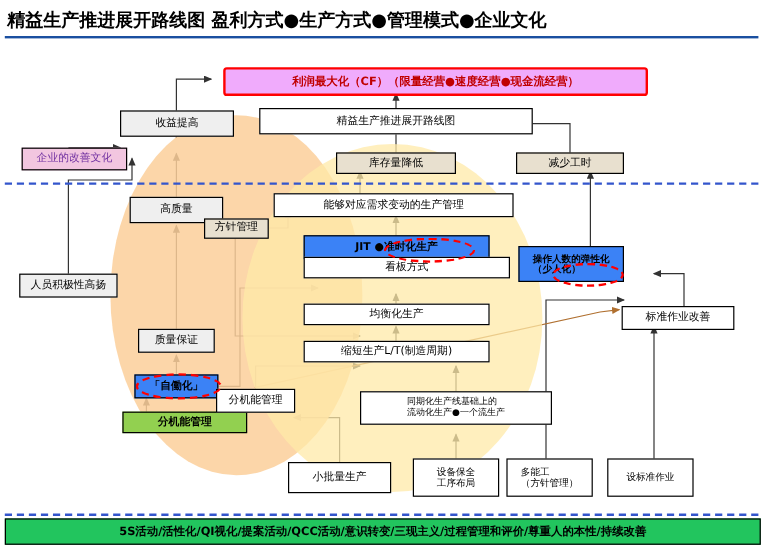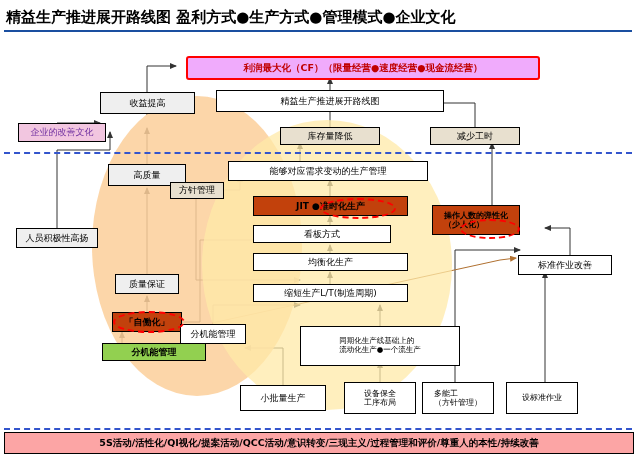--- a/index.html
+++ b/index.html
@@ -26,38 +26,38 @@
   .title{
     position:absolute;
     left:6px;top:6px;width:600px;height:22px;
     font-size:15px;font-weight:bold;color:#000;
     display:flex;align-items:center;
     z-index:8;
   }
   .titleline{position:absolute;left:4px;top:30px;width:628px;height:2px;background:#1a4fa0;z-index:7;}
   .bottombar{
     position:absolute;left:4px;top:432px;width:628px;height:20px;
-    background:#fca5a5;border:1px solid #000;
+    background:#22c55e;border:1px solid #000;
     display:flex;align-items:center;justify-content:center;
     font-size:9.5px;font-weight:bold;color:#000;z-index:9;
   }
   .redband{
     position:absolute;left:150px;top:56px;width:350px;height:20px;
     background:#f0abfc;border:2px solid #ff0000;border-radius:3px;
     display:flex;align-items:center;justify-content:center;
     font-size:9.5px;color:#c00000;font-weight:bold;z-index:9;margin-left:36px;
   }
   .dashsep{position:absolute;left:4px;top:152px;width:628px;height:0;border-top:2px dashed #3355cc;z-index:7;}
   .dashsep2{position:absolute;left:4px;top:428px;width:628px;height:0;border-top:2px dashed #3355cc;z-index:7;}
   .ellipse{position:absolute;border-radius:50%;z-index:1;}
   .e-orange{background:#fbcf9a;opacity:.85;}
   .e-yellow{background:#ffe9a8;opacity:.75;}
   .box-gray{background:#efefef;}
   .box-tan{background:#e8e0cf;}
-  .box-cyan{background:#c2410c;color:#000;font-weight:bold;border:1px solid #000;}
+  .box-cyan{background:#3b82f6;color:#000;font-weight:bold;border:1px solid #000;}
   .box-green{background:#92d050;font-weight:bold;}
   .box-pink{background:#f2c6e0;color:#7030a0;}
   .box-white{background:#ffffff;}
   .dashoval{
     position:absolute;border:2px dashed #ff0000;border-radius:50%;
     z-index:6;pointer-events:none;
   }
   .small{font-size:8px;}
   .tiny{font-size:7.5px;}
 </style>
@@ -152,32 +152,32 @@
 
 <div class="node box-gray" style="left:108px;top:164px;width:78px;height:22px;">高质量</div>
 <div class="node box-white" style="left:228px;top:161px;width:200px;height:20px;">能够对应需求变动的生产管理</div>
 <div class="node box-tan" style="left:170px;top:182px;width:54px;height:17px;">方针管理</div>
 
 <div class="node box-cyan" style="left:253px;top:196px;width:155px;height:20px;">JIT ●准时化生产</div>
 <div class="node box-cyan small" style="left:432px;top:205px;width:88px;height:30px;">操作人数的弹性化
 （少人化）</div>
 
 <div class="node box-gray" style="left:16px;top:228px;width:82px;height:20px;">人员积极性高扬</div>
-<div class="node box-white" style="left:253px;top:225px;width:138px;height:18px;">看板方式</div>
+<div class="node box-white" style="left:253px;top:214px;width:172px;height:18px;">看板方式</div>
 <div class="node box-white" style="left:253px;top:253px;width:155px;height:18px;">均衡化生产</div>
 
 <div class="node box-gray" style="left:115px;top:274px;width:64px;height:20px;">质量保证</div>
 <div class="node box-white" style="left:253px;top:284px;width:155px;height:18px;">缩短生产L/T(制造周期)</div>
 <div class="node box-white" style="left:518px;top:255px;width:94px;height:20px;">标准作业改善</div>
 
 <div class="node box-cyan" style="left:112px;top:312px;width:70px;height:20px;">「自働化」</div>
 <div class="node box-green" style="left:70px;top:343px;width:104px;height:18px;margin-left:32px;">分机能管理</div>
 
 <div class="node box-white" style="left:180px;top:324px;width:66px;height:20px;">分机能管理</div>
-<div class="node box-white tiny" style="left:300px;top:326px;width:160px;height:40px;">同期化生产线基础上的
+<div class="node box-white tiny" style="left:300px;top:326px;width:160px;height:28px;">同期化生产线基础上的
 流动化生产●一个流生产</div>
 
 <div class="node box-white" style="left:240px;top:385px;width:86px;height:26px;">小批量生产</div>
 <div class="node box-white small" style="left:344px;top:382px;width:72px;height:32px;">设备保全
 工序布局</div>
 <div class="node box-white small" style="left:422px;top:382px;width:72px;height:32px;">多能工
 （方针管理）</div>
 <div class="node box-white small" style="left:506px;top:382px;width:72px;height:32px;">设标准作业</div>
 
 <div class="dashoval" style="left:320px;top:198px;width:72px;height:17px;"></div>

